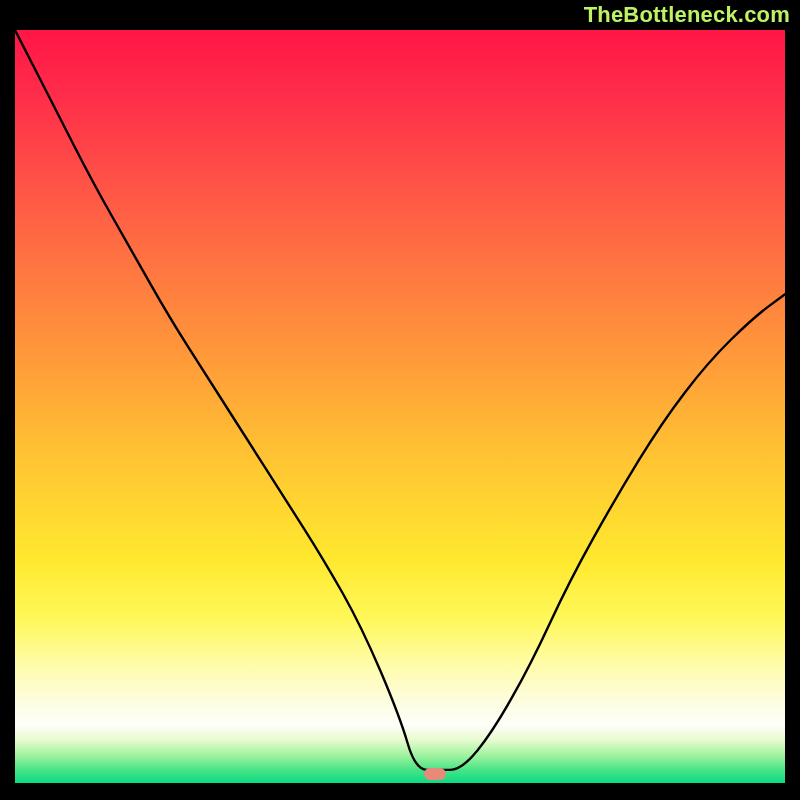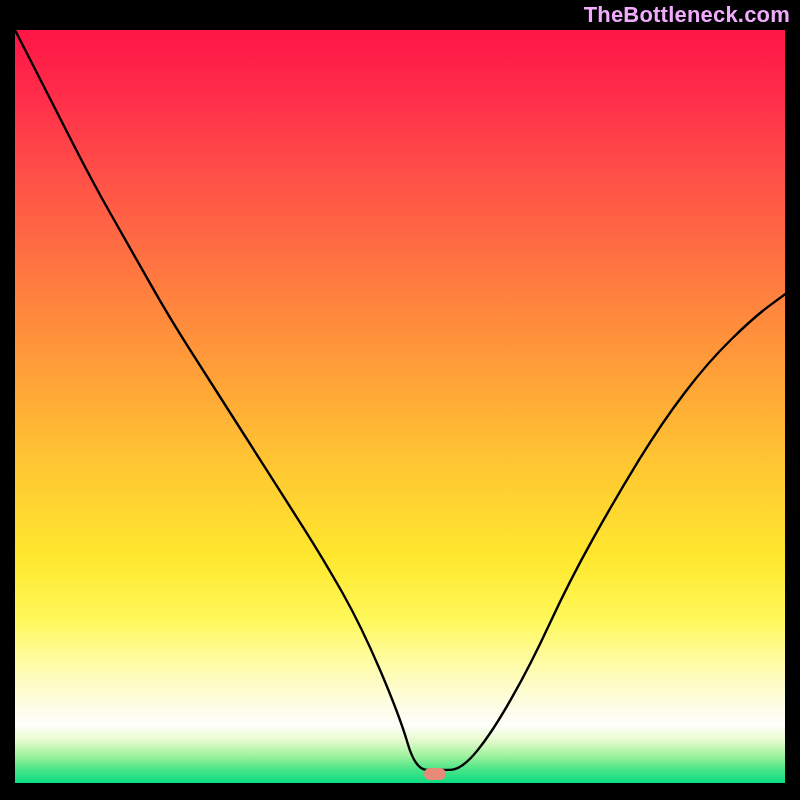--- a/index.html
+++ b/index.html
@@ -16,21 +16,21 @@
     width: 800px;
     height: 800px;
     background: #000;
   }
   .watermark {
     position: absolute;
     top: 2px;
     right: 10px;
     font-size: 22px;
     font-weight: bold;
-    color: #f0abfc;
+    color: #bef264;
     letter-spacing: 0.2px;
     z-index: 10;
     text-align: center;
   }
   .plot-area {
     position: absolute;
     left: 15px;
     top: 30px;
     width: 770px;
     height: 755px;

